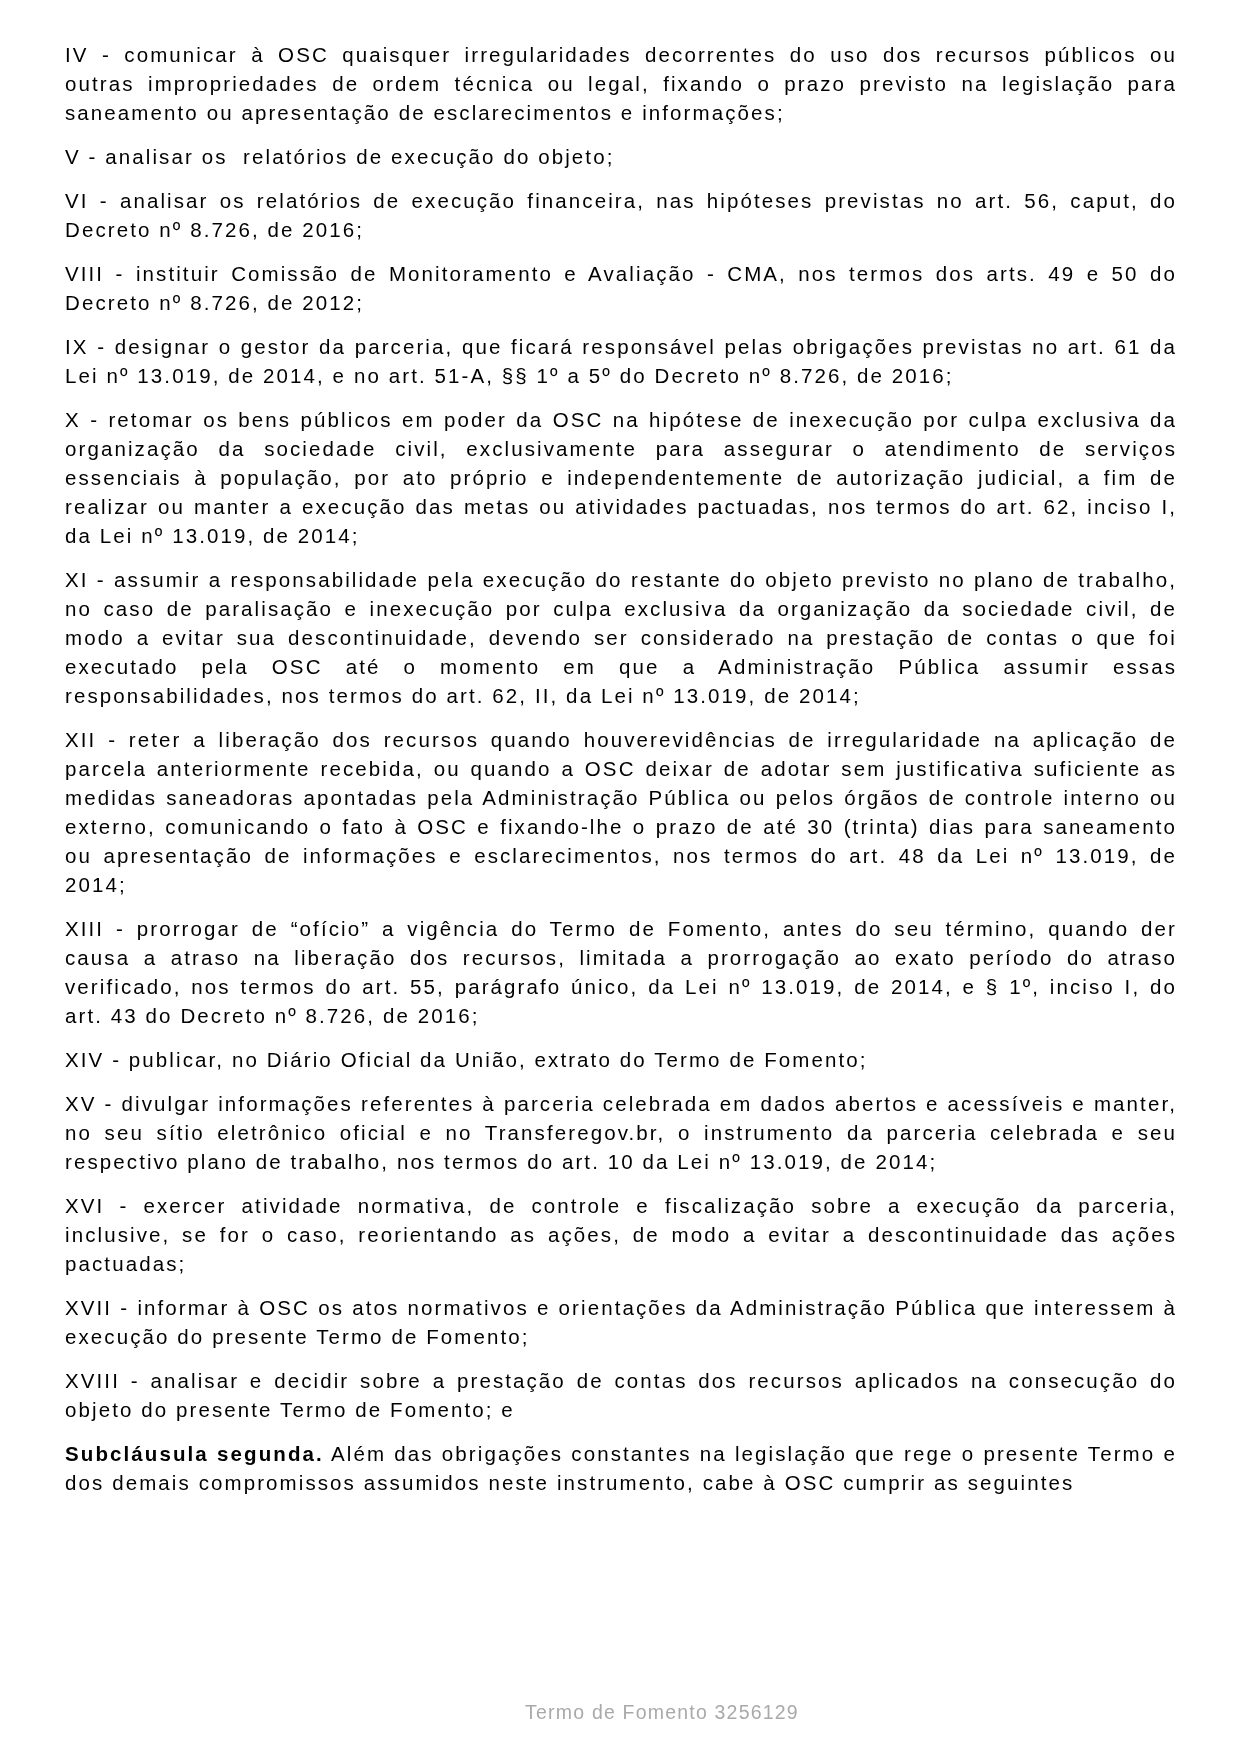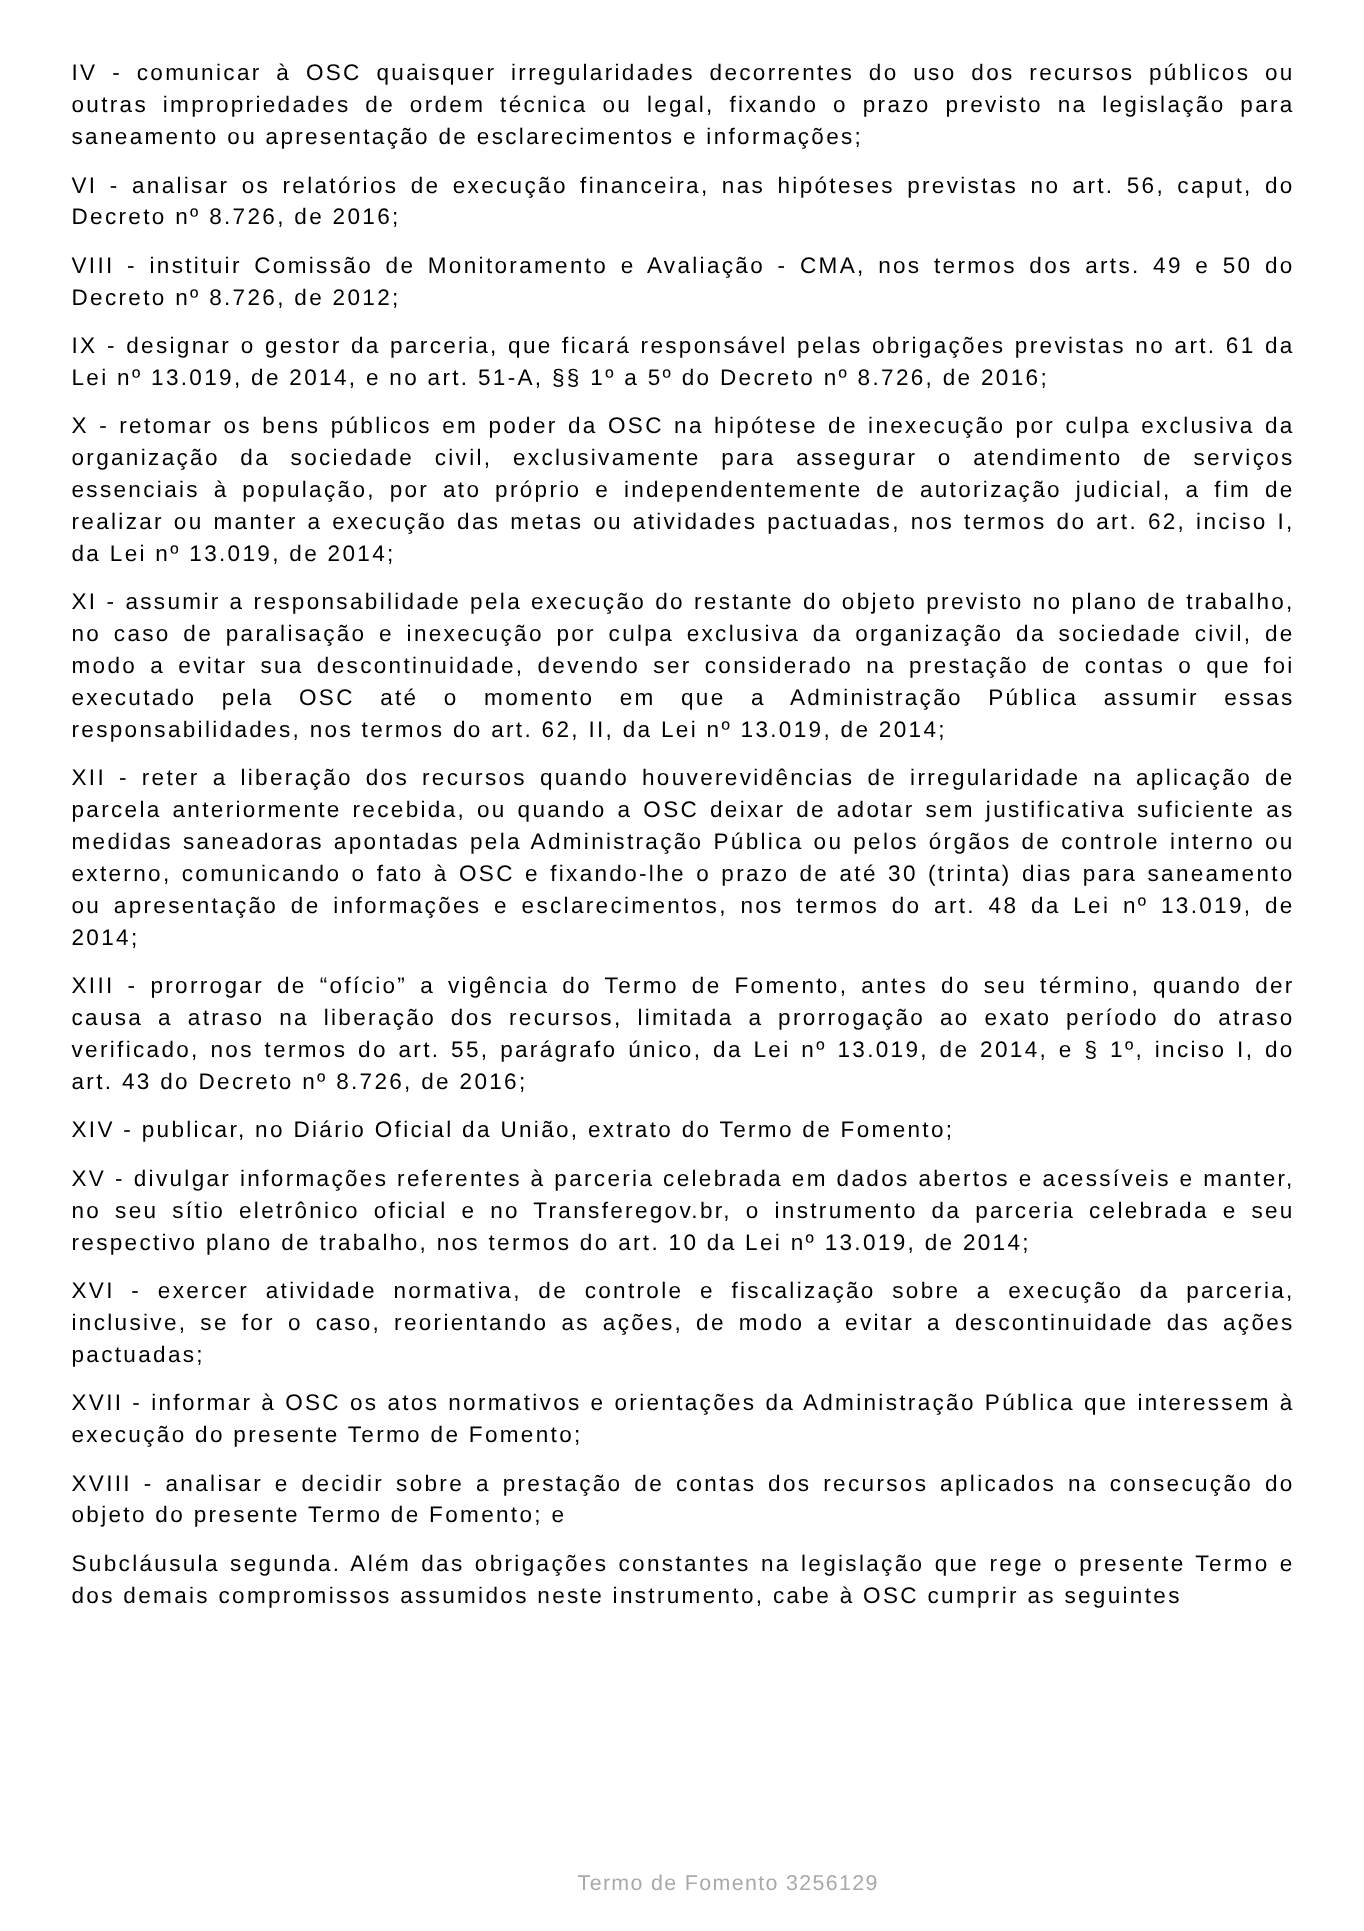--- a/index.html
+++ b/index.html
@@ -11,34 +11,34 @@
     position: relative;
     width: 1240px;
     height: 1755px;
     background: #ffffff;
     overflow: hidden;
     font-family: "Liberation Sans", "DejaVu Sans", sans-serif;
     color: #000000;
   }
   .doc-body {
     position: absolute;
-    top: 52px;
+    top: 40px;
     left: 65px;
     width: 1112px;
   }
   .para {
     margin: 0 0 15px 0;
     font-size: 20.5px;
     line-height: 29px;
     letter-spacing: 2.1px;
     text-align: justify;
     color: #000000;
   }
   .para b {
-    font-weight: normal;
+    font-weight: bold;
   }
   .footer {
     position: absolute;
     top: 1698px;
     left: 0;
     width: 100%;
     display: flex;
     justify-content: center;
     gap: 52px;
     font-size: 19.5px;
@@ -48,20 +48,21 @@
     white-space: nowrap;
     padding-left: 42px;
   }
 </style>
 </head>
 <body>
 
 <div class="page">
   <div class="doc-body">
       <p class="para">IV - comunicar à OSC quaisquer irregularidades decorrentes do uso dos recursos públicos ou outras impropriedades de ordem técnica ou legal, fixando o prazo previsto na legislação para saneamento ou apresentação de esclarecimentos e informações;</p>
+      <p class="para">V - analisar os&nbsp; relatórios de execução do objeto;</p>
       <p class="para">VI - analisar os relatórios de execução financeira, nas hipóteses previstas no art. 56, caput, do Decreto nº 8.726, de 2016;</p>
       <p class="para">VIII - instituir Comissão de Monitoramento e Avaliação - CMA, nos termos dos arts. 49 e 50 do Decreto nº 8.726, de 2012;</p>
       <p class="para">IX - designar o gestor da parceria, que ficará responsável pelas obrigações previstas no art. 61 da Lei nº 13.019, de 2014, e no art. 51-A, §§ 1º a 5º do Decreto nº 8.726, de 2016;</p>
       <p class="para">X - retomar os bens públicos em poder da OSC na hipótese de inexecução por culpa exclusiva da organização da sociedade civil, exclusivamente para assegurar o atendimento de serviços essenciais à população, por ato próprio e independentemente de autorização judicial, a fim de realizar ou manter a execução das metas ou atividades pactuadas, nos termos do art. 62, inciso I, da Lei nº 13.019, de 2014;</p>
       <p class="para">XI - assumir a responsabilidade pela execução do restante do objeto previsto no plano de trabalho, no caso de paralisação e inexecução por culpa exclusiva da organização da sociedade civil, de modo a evitar sua descontinuidade, devendo ser considerado na prestação de contas o que foi executado pela OSC até o momento em que a Administração Pública assumir essas responsabilidades, nos termos do art. 62, II, da Lei nº 13.019, de 2014;</p>
       <p class="para">XII - reter a liberação dos recursos quando houverevidências de irregularidade na aplicação de parcela anteriormente recebida, ou quando a OSC deixar de adotar sem justificativa suficiente as medidas saneadoras apontadas pela Administração Pública ou pelos órgãos de controle interno ou externo, comunicando o fato à OSC e fixando-lhe o prazo de até 30 (trinta) dias para saneamento ou apresentação de informações e esclarecimentos, nos termos do art. 48 da Lei nº 13.019, de 2014;</p>
       <p class="para">XIII - prorrogar de “ofício” a vigência do Termo de Fomento, antes do seu término, quando der causa a atraso na liberação dos recursos, limitada a prorrogação ao exato período do atraso verificado, nos termos do art. 55, parágrafo único, da Lei nº 13.019, de 2014, e § 1º, inciso I, do art. 43 do Decreto nº 8.726, de 2016;</p>
       <p class="para">XIV - publicar, no Diário Oficial da União, extrato do Termo de Fomento;</p>
       <p class="para">XV - divulgar informações referentes à parceria celebrada em dados abertos e acessíveis e manter, no seu sítio eletrônico oficial e no Transferegov.br, o instrumento da parceria celebrada e seu respectivo plano de trabalho, nos termos do art. 10 da Lei nº 13.019, de 2014;</p>
       <p class="para">XVI - exercer atividade normativa, de controle e fiscalização sobre a execução da parceria, inclusive, se for o caso, reorientando as ações, de modo a evitar a descontinuidade das ações pactuadas;</p>

